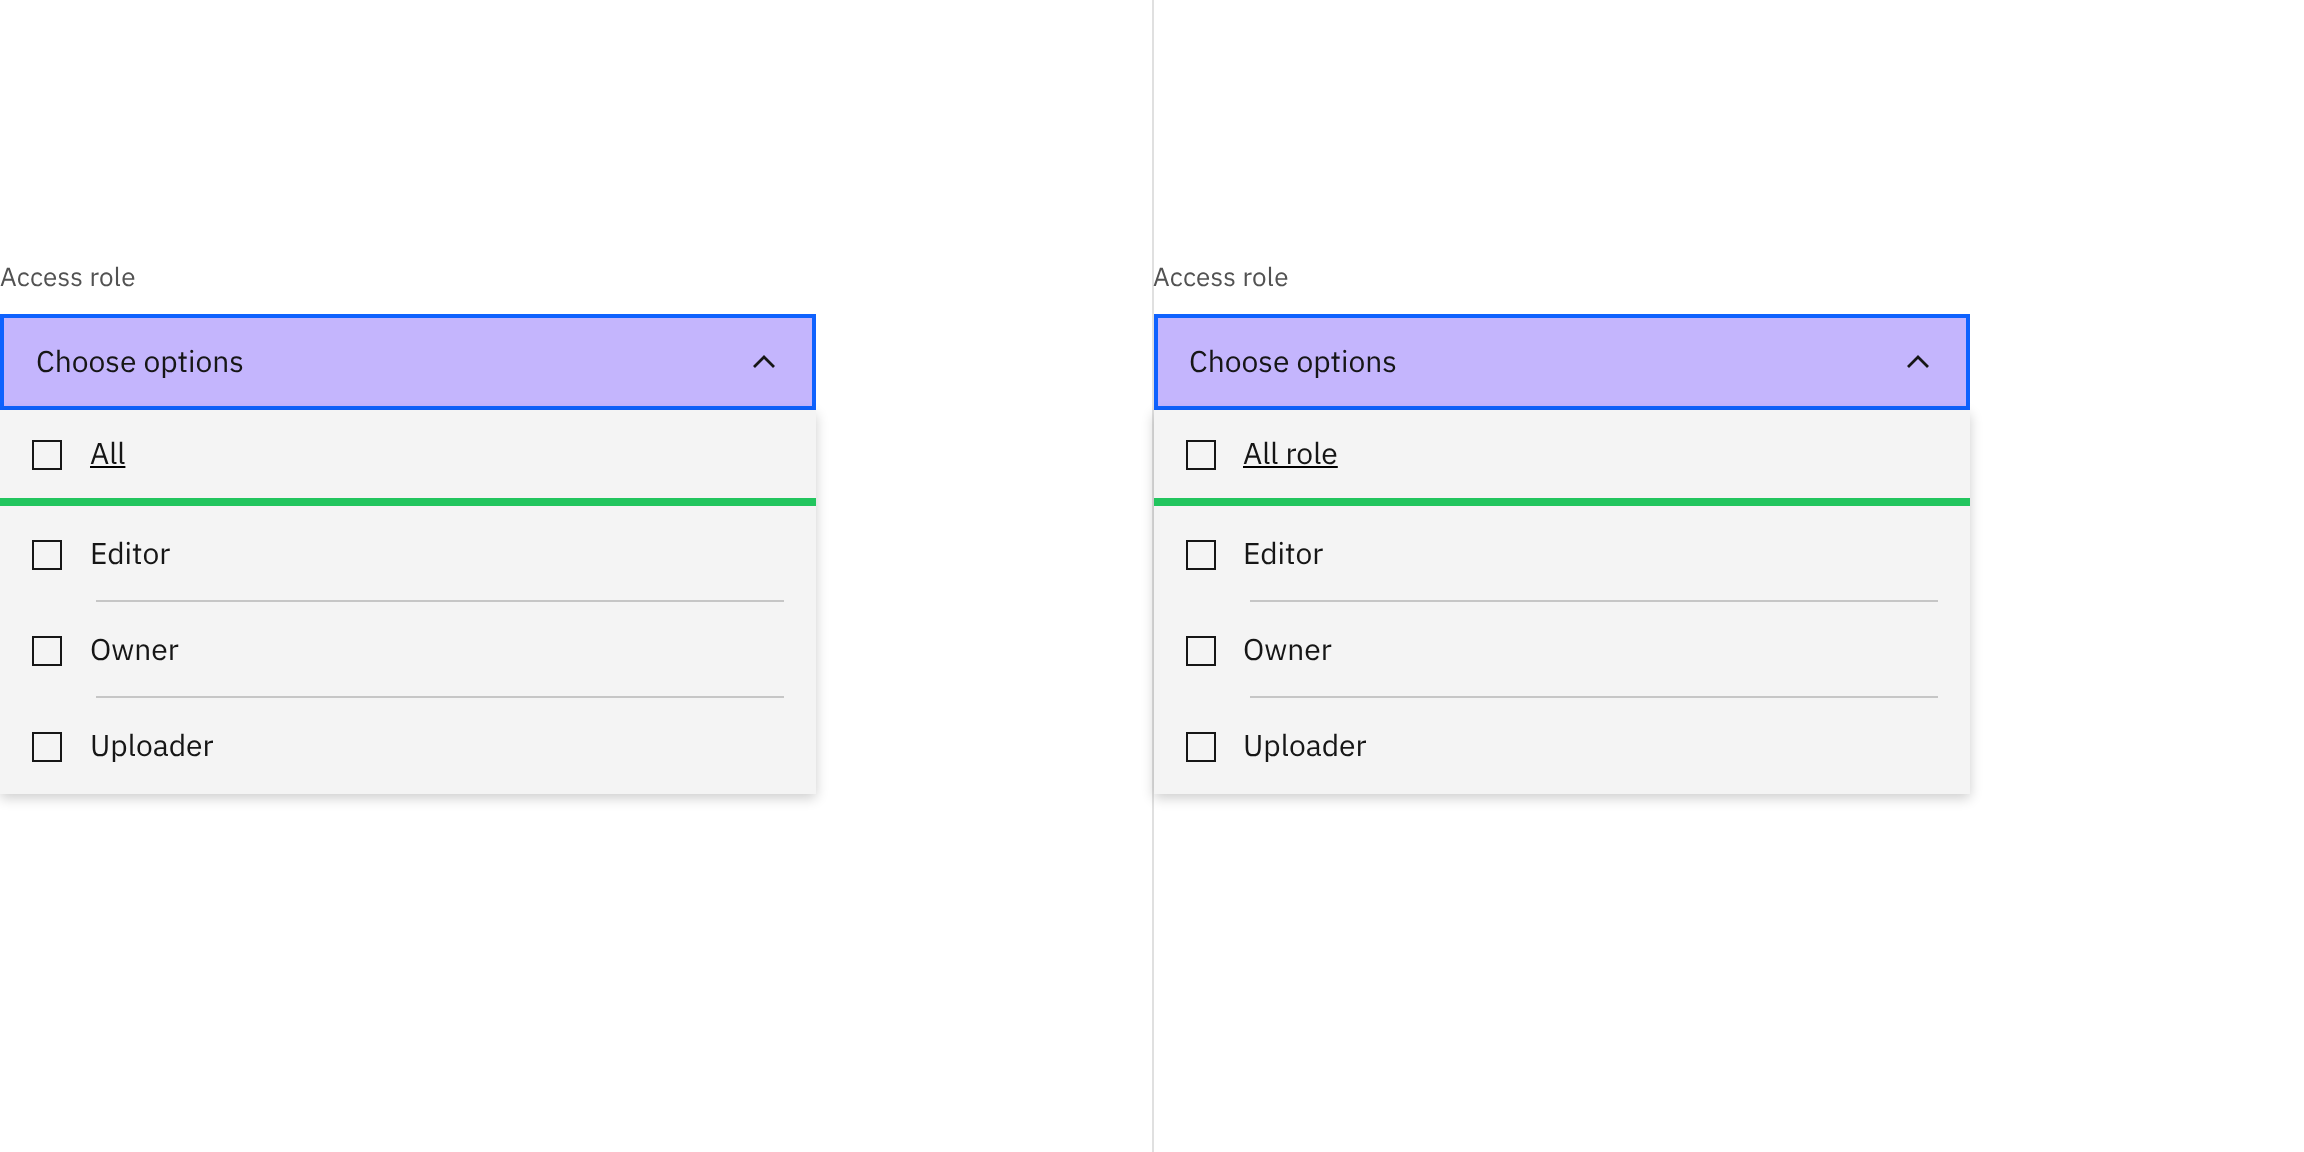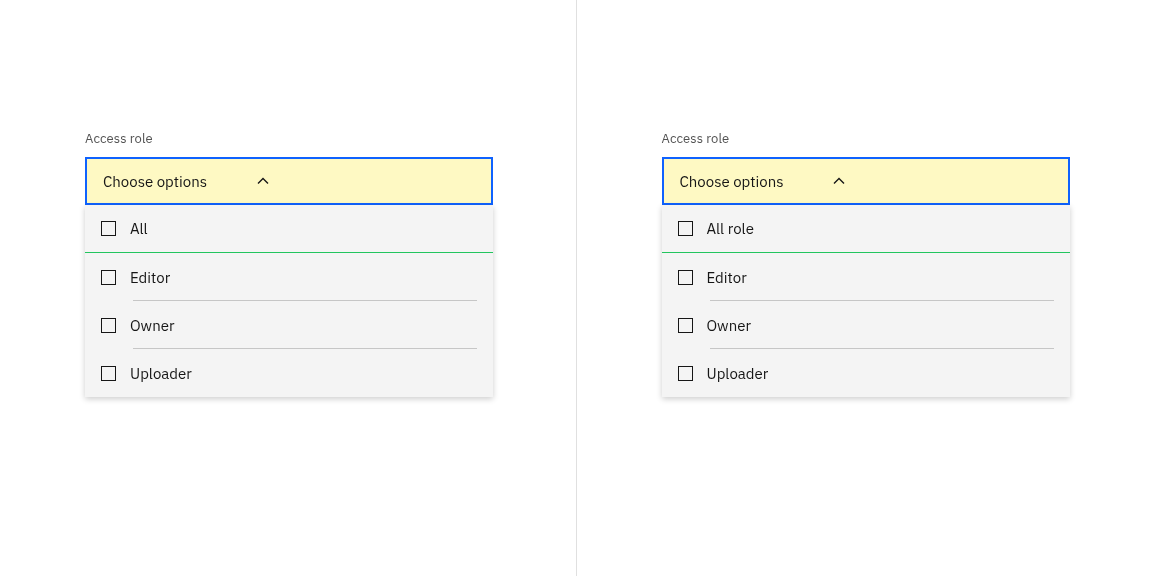--- a/index.html
+++ b/index.html
@@ -16,40 +16,40 @@
     }
     .container {
       display: flex;
       width: 100%;
       height: 100%;
     }
     .panel {
       flex: 1;
       position: relative;
       padding-top: 130px;
-      padding-left: 85px;
     }
     .panel-left {
       border-right: 1px solid #e0e0e0;
     }
     .field-label {
       font-size: 13px;
       color: #525252;
       margin-bottom: 10px;
       letter-spacing: 0.1px;
     }
     .multiselect {
       width: 408px;
       position: relative;
     }
     .multiselect-trigger {
       display: flex;
       align-items: center;
+      justify-content: space-between;
       height: 48px;
-      background: #fef9c3;
+      background: #c4b5fd;
       border: 2px solid #0f62fe;
       padding: 0 16px;
       cursor: pointer;
       gap: 48px;
     }
     .multiselect-trigger-text {
       font-size: 15px;
       color: #161616;
     }
     .chevron-icon {
@@ -66,21 +66,22 @@
     }
     .dropdown-item {
       display: flex;
       align-items: center;
       height: 48px;
       padding: 0 16px;
       cursor: pointer;
       position: relative;
     }
     .dropdown-item.select-all {
-      border-bottom: 1px solid #22c55e;
+      border-bottom: 4px solid #22c55e;
+      text-decoration: underline;
     }
     .dropdown-item:not(.select-all):not(:last-child)::after {
       content: "";
       position: absolute;
       bottom: 0;
       left: 48px;
       right: 16px;
       height: 1px;
       background: #c6c6c6;
     }

